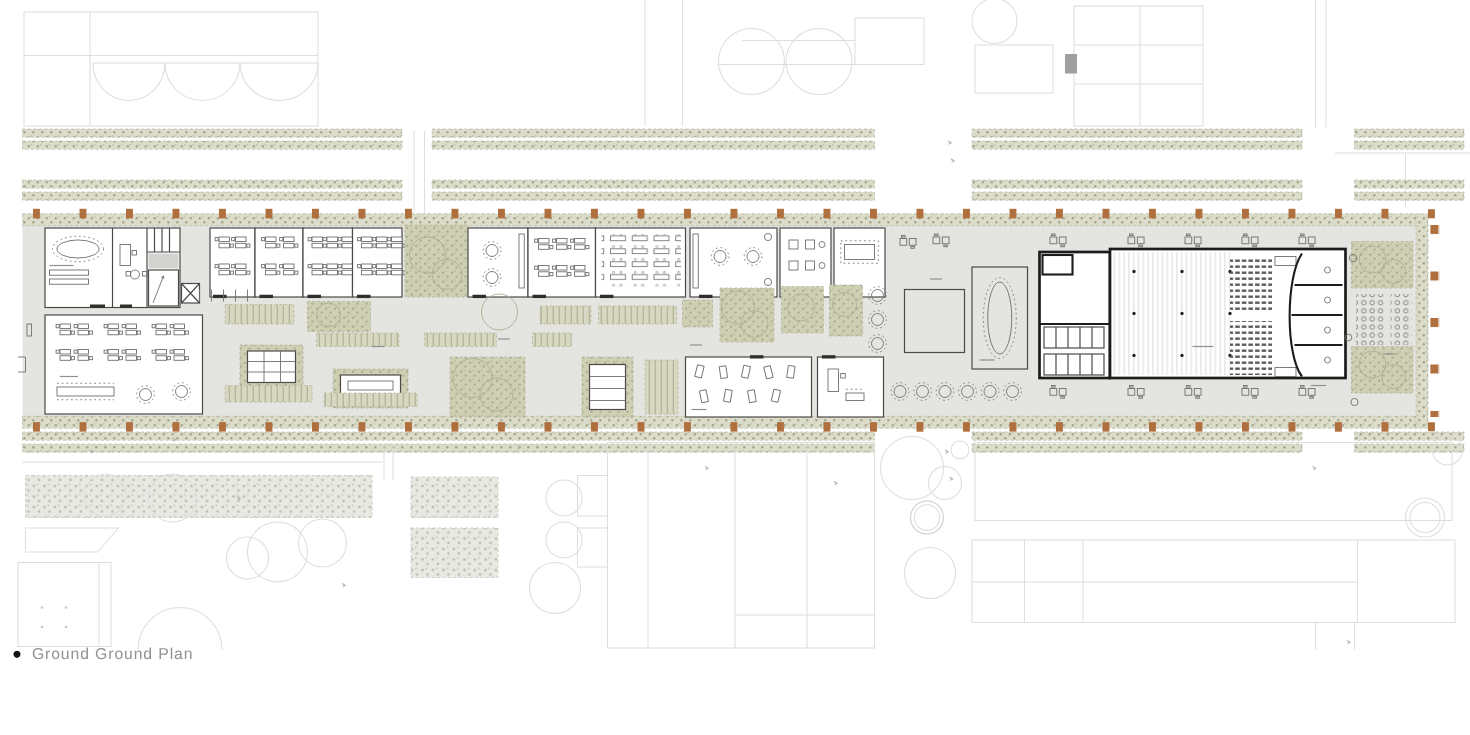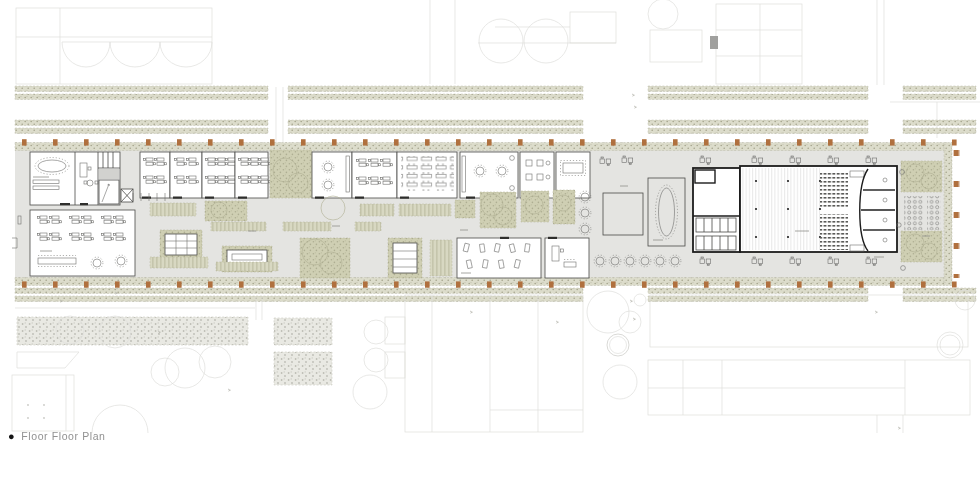--- a/index.html
+++ b/index.html
@@ -599,15 +599,15 @@
       <use href="#plantm" x="633" y="318"></use>
       <use href="#plantm" x="875" y="311"></use>
       <use href="#plantm" x="898" y="427"></use>
       <use href="#plantm" x="60" y="300"></use>
     </g>
   </g>
 </svg>
 
 <div class="caption">
   <span class="bullet">●</span>
-  <span>Floor Floor Plan</span>
+  <span>Ground Ground Plan</span>
 </div>
 </div>
 
 </body></html>

